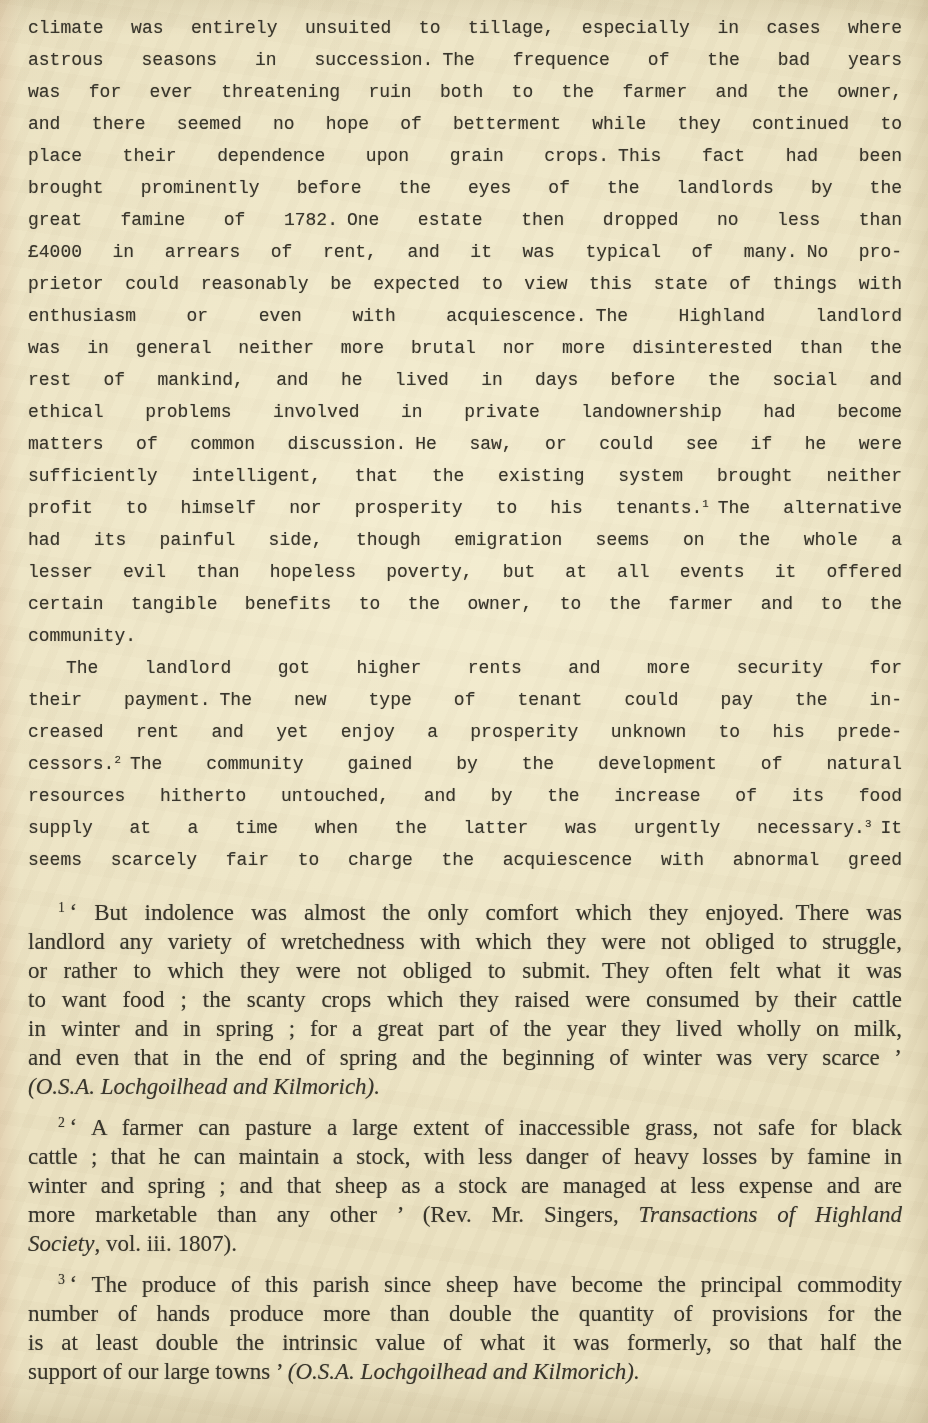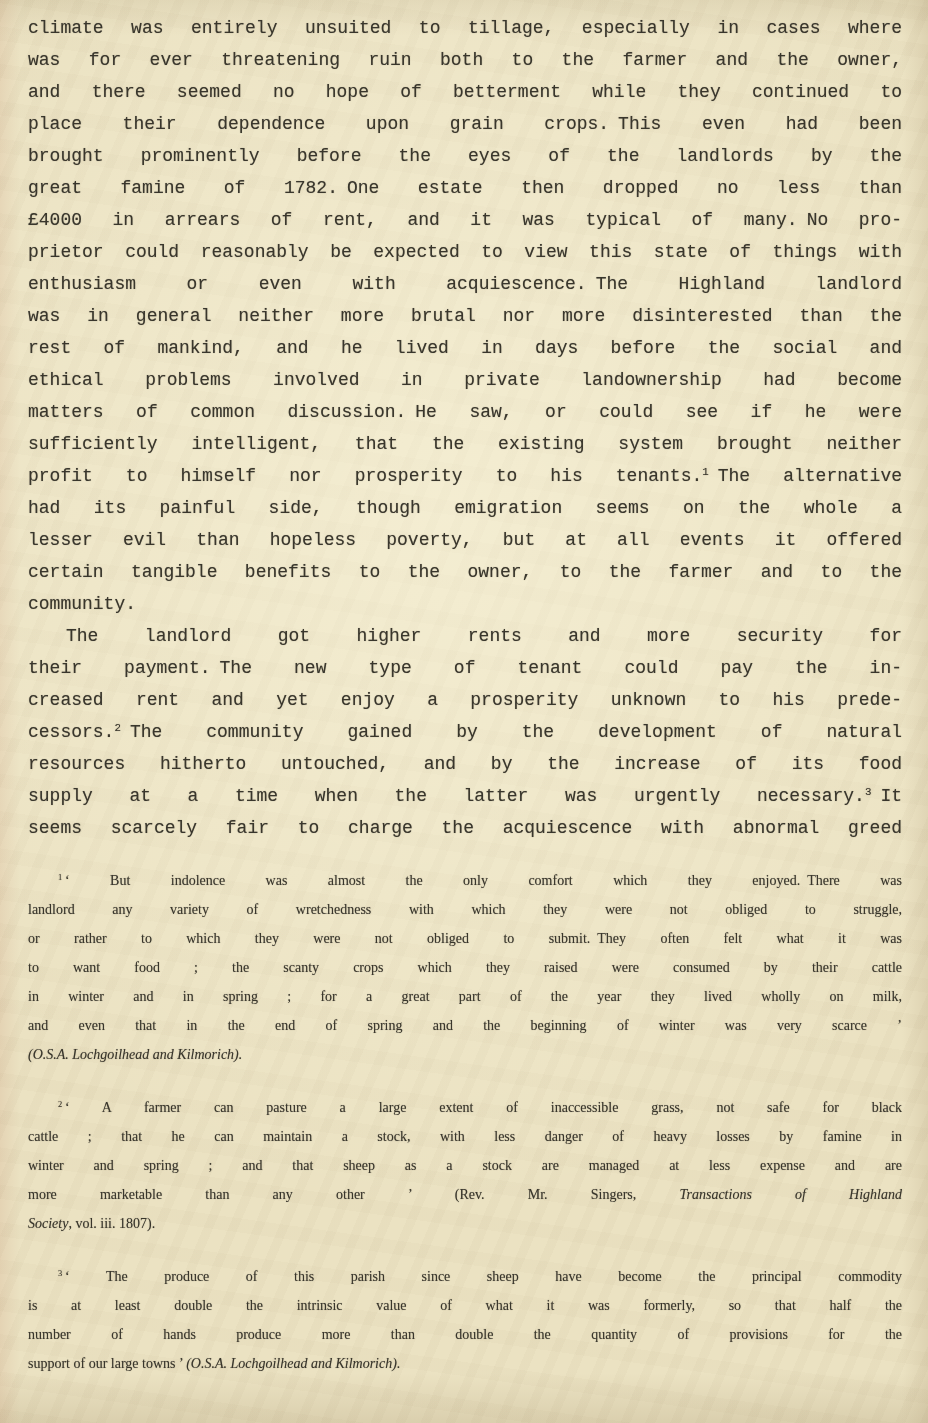--- a/index.html
+++ b/index.html
@@ -48,45 +48,46 @@
     text-align: center;
     text-align-last: left;
   }
   .body-text .line {
     font-size: 18px;
     line-height: 32px;
     font-family: Liberation Mono, monospace;
   }
   .body-text .line.indent { text-indent: 38px; }
   .footnotes { margin-top: 22px; }
-  .footnote { margin-top: 24px; }
+  .footnote { margin-top: 12px; }
   .footnote:first-child { margin-top: 0; }
   .footnote .line {
-    font-size: 14px;
+    font-size: 23px;
     line-height: 29px;
   }
   .footnote .line.indent { text-indent: 30px; }
   .sup {
     font-size: 60%;
     vertical-align: 0.55em;
     line-height: 0;
   }
   .em { font-style: italic; }
 </style>
 </head>
 <body>
 
 <div class="page" style="--paper: #ebe2c2; --ink: #39362c;">
   <div class="text-col">
     <div class="body-text" id="bodyText">
         <div class="para">
           <div class="line">climate was entirely unsuited to tillage, especially in cases where</div>
+          <div class="line">astrous seasons in succession. The frequence of the bad years</div>
           <div class="line">was for ever threatening ruin both to the farmer and the owner,</div>
           <div class="line">and there seemed no hope of betterment while they continued to</div>
-          <div class="line">place their dependence upon grain crops. This even had been</div>
+          <div class="line">place their dependence upon grain crops. This fact had been</div>
           <div class="line">brought prominently before the eyes of the landlords by the</div>
           <div class="line">great famine of 1782. One estate then dropped no less than</div>
           <div class="line">£4000 in arrears of rent, and it was typical of many. No pro-</div>
           <div class="line">prietor could reasonably be expected to view this state of things with</div>
           <div class="line">enthusiasm or even with acquiescence. The Highland landlord</div>
           <div class="line">was in general neither more brutal nor more disinterested than the</div>
           <div class="line">rest of mankind, and he lived in days before the social and</div>
           <div class="line">ethical problems involved in private landownership had become</div>
           <div class="line">matters of common discussion. He saw, or could see if he were</div>
           <div class="line">sufficiently intelligent, that the existing system brought neither</div>
@@ -118,19 +119,19 @@
         </div>
         <div class="footnote">
           <div class="line indent"><span class="sup">2</span> ‘ A farmer can pasture a large extent of inaccessible grass, not safe for black</div>
           <div class="line">cattle ; that he can maintain a stock, with less danger of heavy losses by famine in</div>
           <div class="line">winter and spring ; and that sheep as a stock are managed at less expense and are</div>
           <div class="line">more marketable than any other ’ (Rev. Mr. Singers, <span class="em">Transactions of Highland</span></div>
           <div class="line no-just"><span class="em">Society</span>, vol. iii. 1807).</div>
         </div>
         <div class="footnote">
           <div class="line indent"><span class="sup">3</span> ‘ The produce of this parish since sheep have become the principal commodity</div>
+          <div class="line">number of hands produce more than double the quantity of provisions for the</div>
           <div class="line">is at least double the intrinsic value of what it was formerly, so that half the</div>
-          <div class="line">number of hands produce more than double the quantity of provisions for the</div>
           <div class="line no-just">support of our large towns ’ <span class="em">(O.S.A. Lochgoilhead and Kilmorich).</span></div>
         </div>
       </div>
   </div>
 </div>
 
 </body></html>

